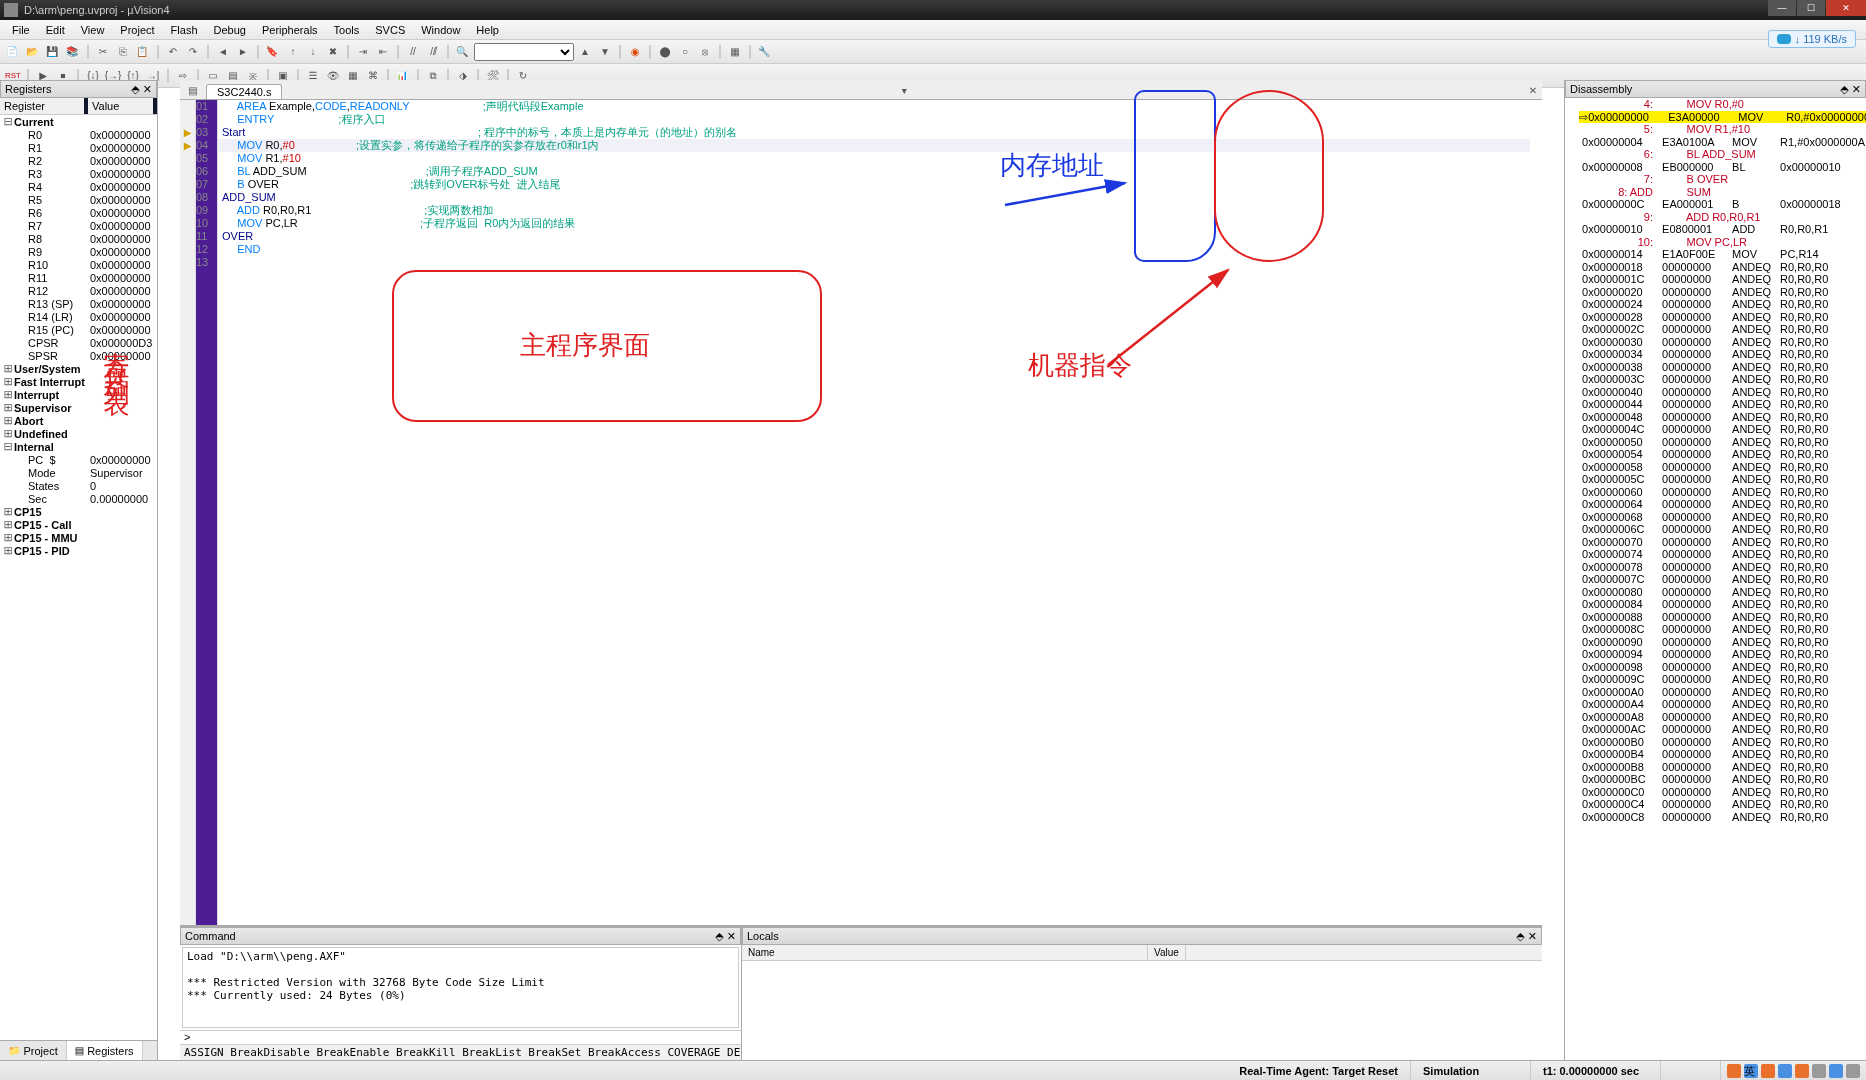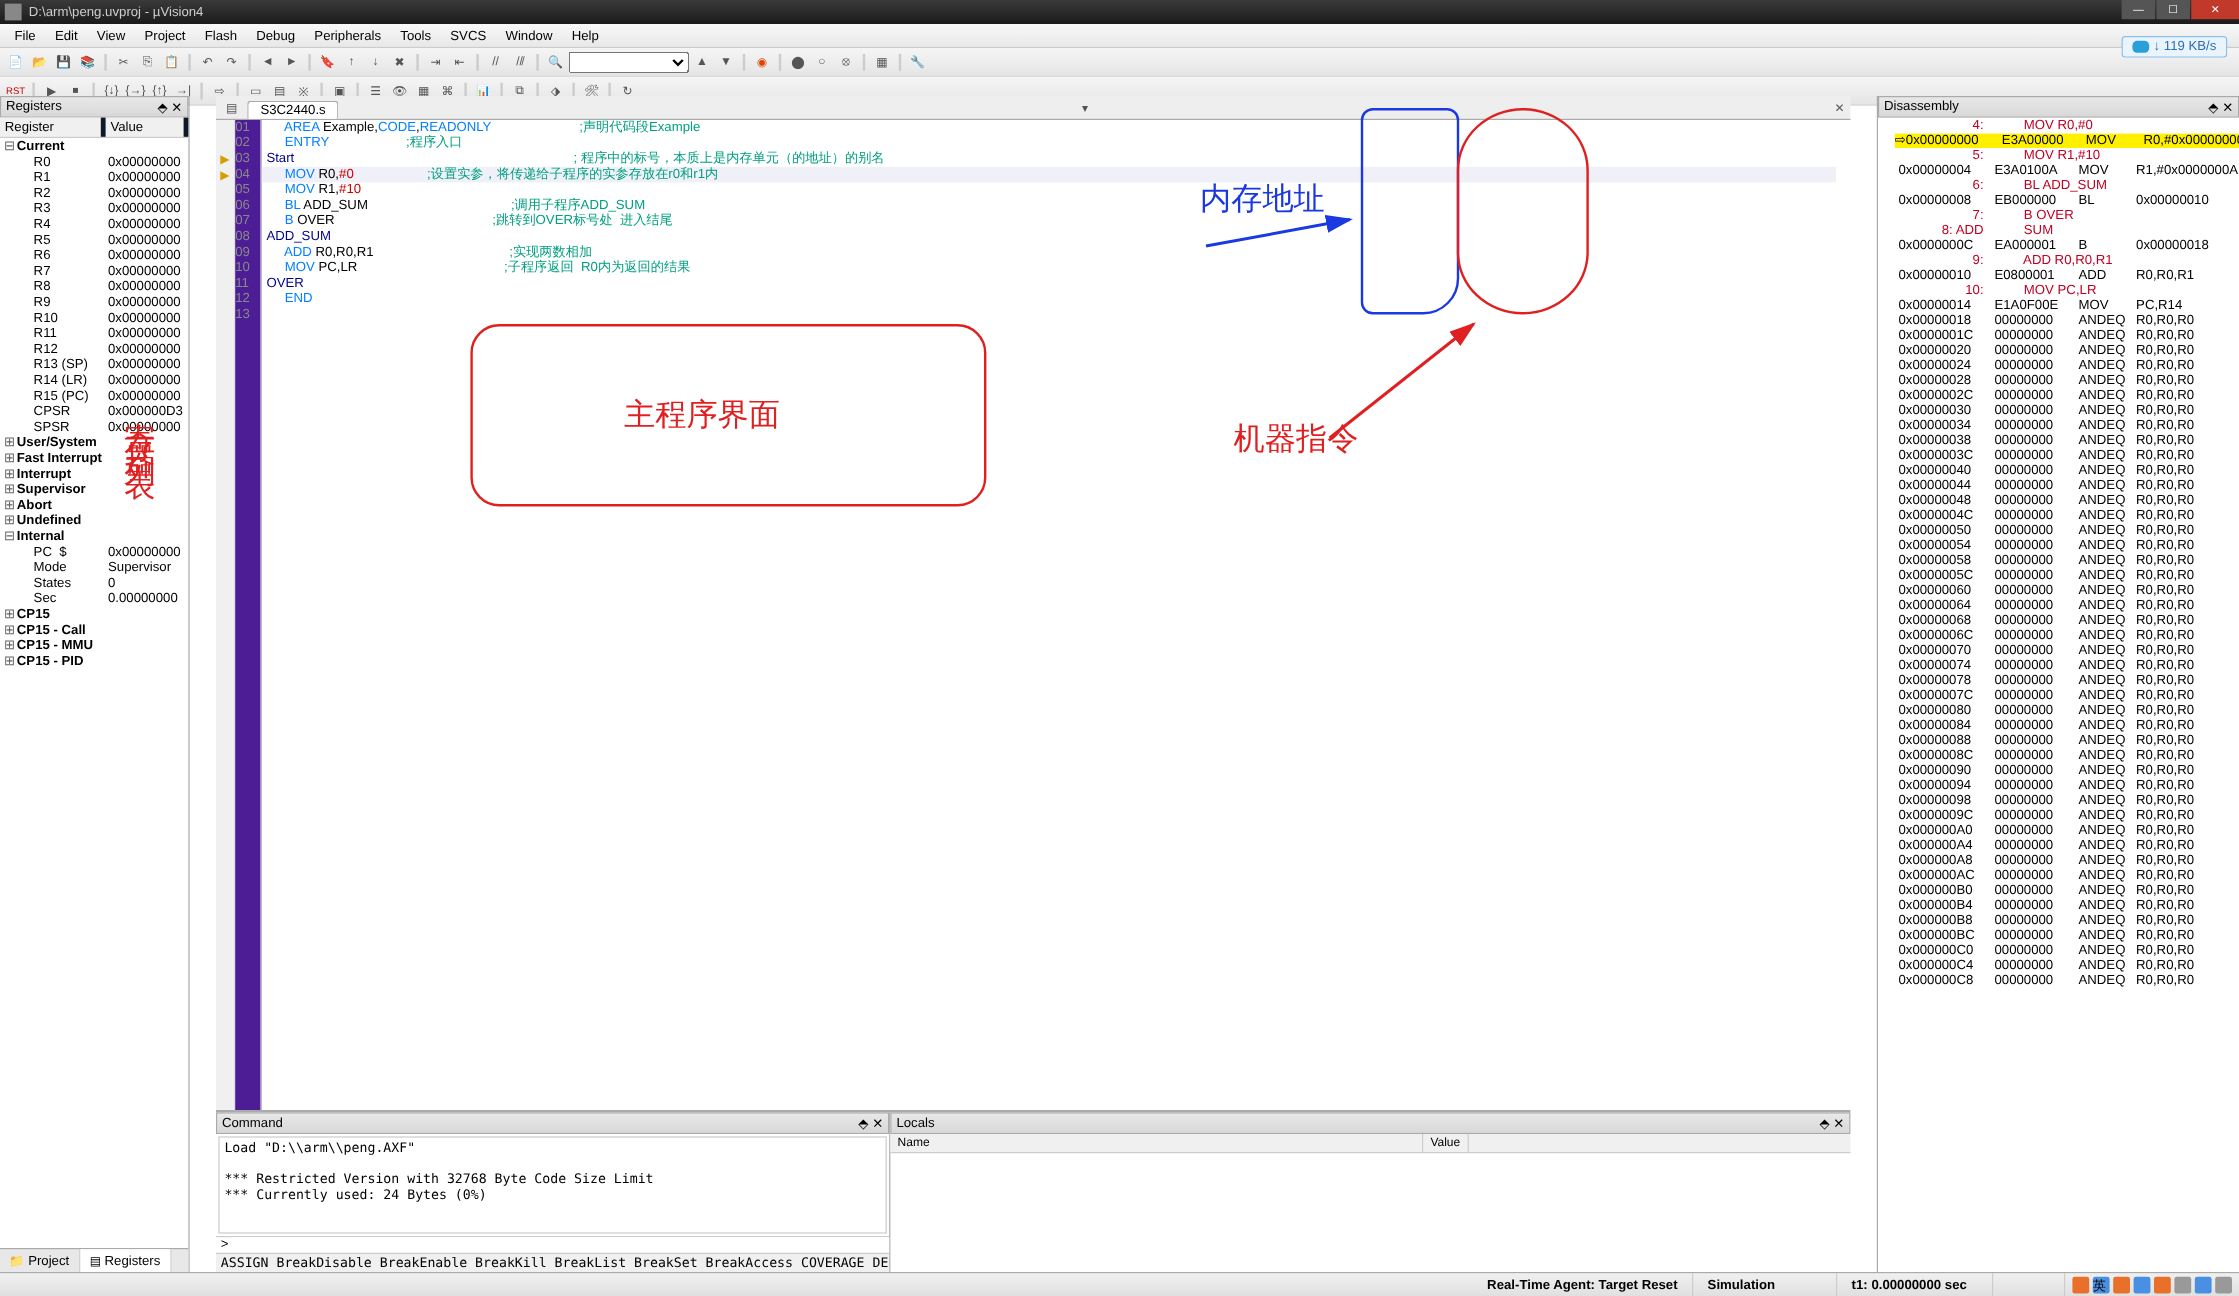--- a/index.html
+++ b/index.html
@@ -53,21 +53,21 @@
 .bottom { height:135px; display:flex; border-top:2px solid #aaa; }
 .cmd { width:562px; display:flex; flex-direction:column; border-right:1px solid #aaa; }
 .cmd-body { flex:1; font-family:Consolas,monospace; font-size:11px; padding:2px 4px; overflow:auto; white-space:pre; border:1px solid #ccc; margin:2px; }
 .cmd-input { display:flex; border-top:1px solid #ccc; }
 .cmd-input .prompt { padding:0 4px; }
 .cmd-input input { flex:1; border:none; outline:none; font-family:Consolas,monospace; font-size:11px; }
 .cmd-hint { font-family:Consolas,monospace; font-size:11px; background:#f0f0f0; padding:1px 4px; border-top:1px solid #ccc; white-space:nowrap; overflow:hidden; }
 .locals { flex:1; display:flex; flex-direction:column; }
 .locals-hdr { display:flex; background:#f0f0f0; border-bottom:1px solid #ccc; }
 .locals-hdr div { padding:2px 6px; border-right:1px solid #ccc; font-size:10px; }
-.locals-hdr .ln { width:444px; }
+.locals-hdr .ln { width:406px; }
 .locals-tabs { display:flex; background:#e8e8e8; border-top:1px solid #aaa; height:18px; }
 .locals-tabs div { padding:1px 8px; border-right:1px solid #ccc; font-size:10px; display:flex; align-items:center; gap:3px; }
 .locals-tabs .active { background:#fff; }
 .disasm { width:302px; display:flex; flex-direction:column; border-left:1px solid #aaa; }
 .disasm-body { flex:1; font-family:Consolas,monospace; font-size:11px; overflow:auto; line-height:12.5px; padding-left:14px; white-space:pre; }
 .disasm-body .row { height:12.5px; }
 .disasm-body .yel { background:#fff000; }
 .disasm-body .red { color:#c00020; }
 .disasm-body .addr { color:#000; display:inline-block; width:80px; }
 .disasm-body .hex { display:inline-block; width:70px; }

